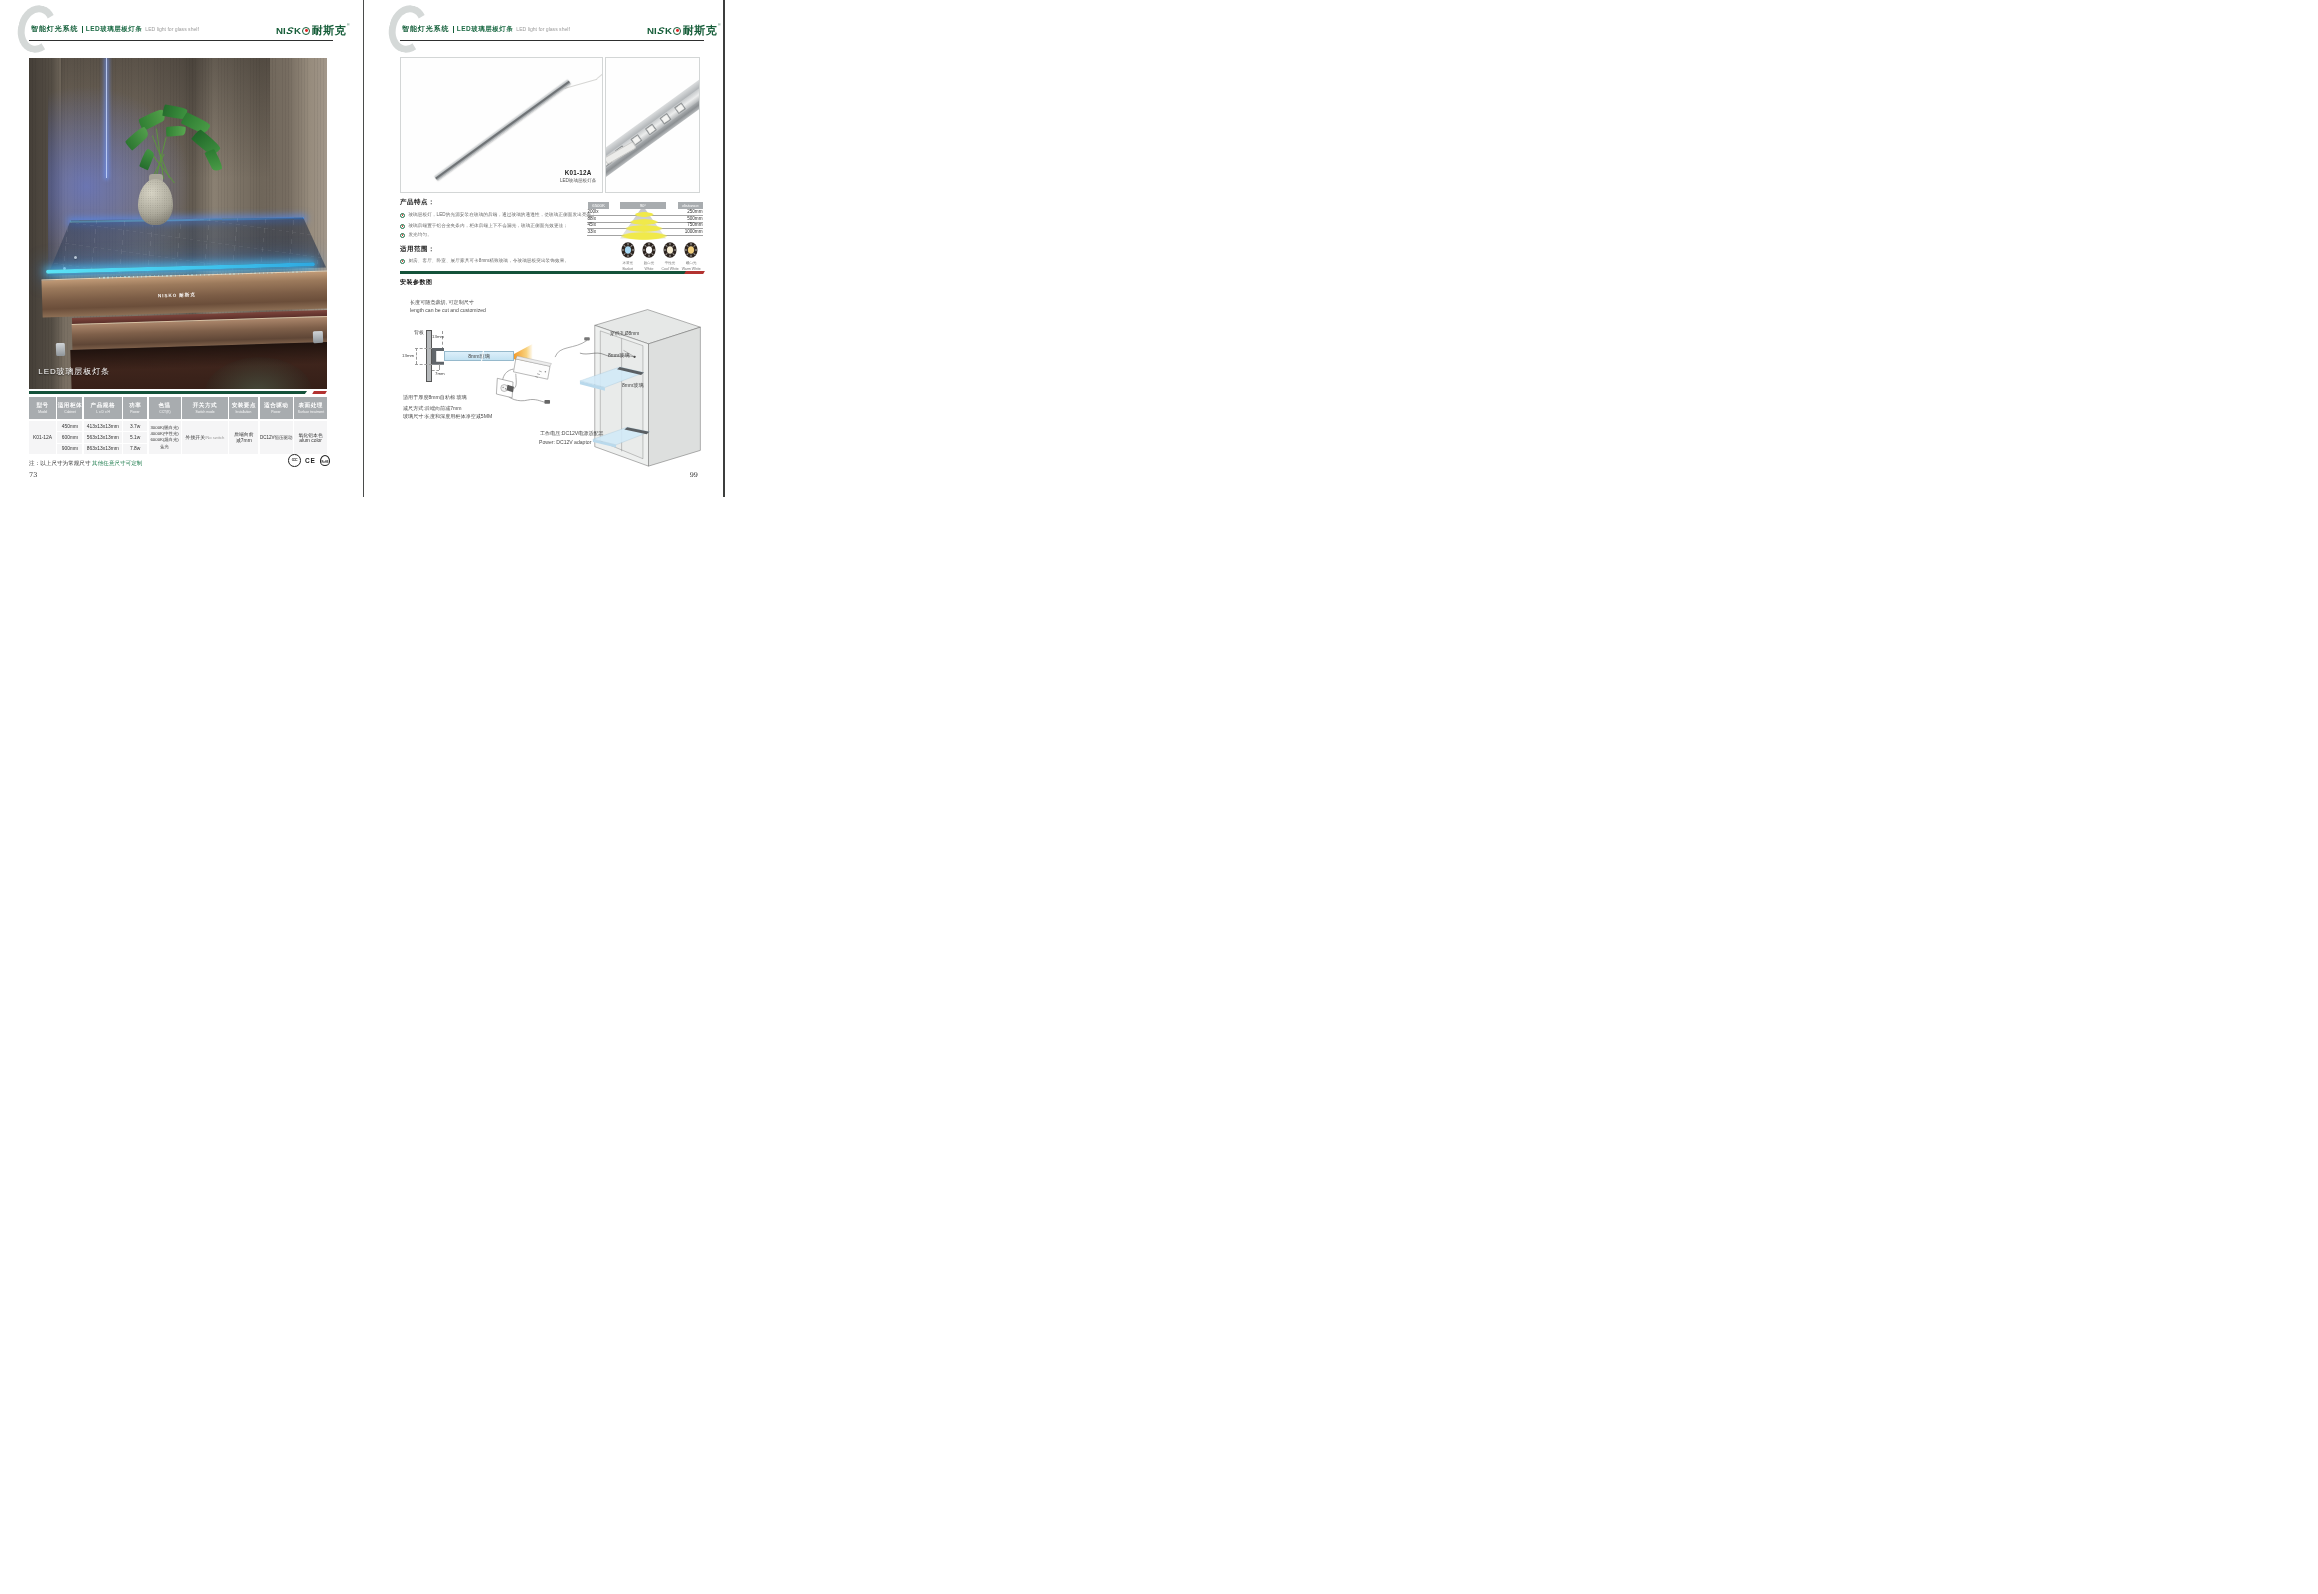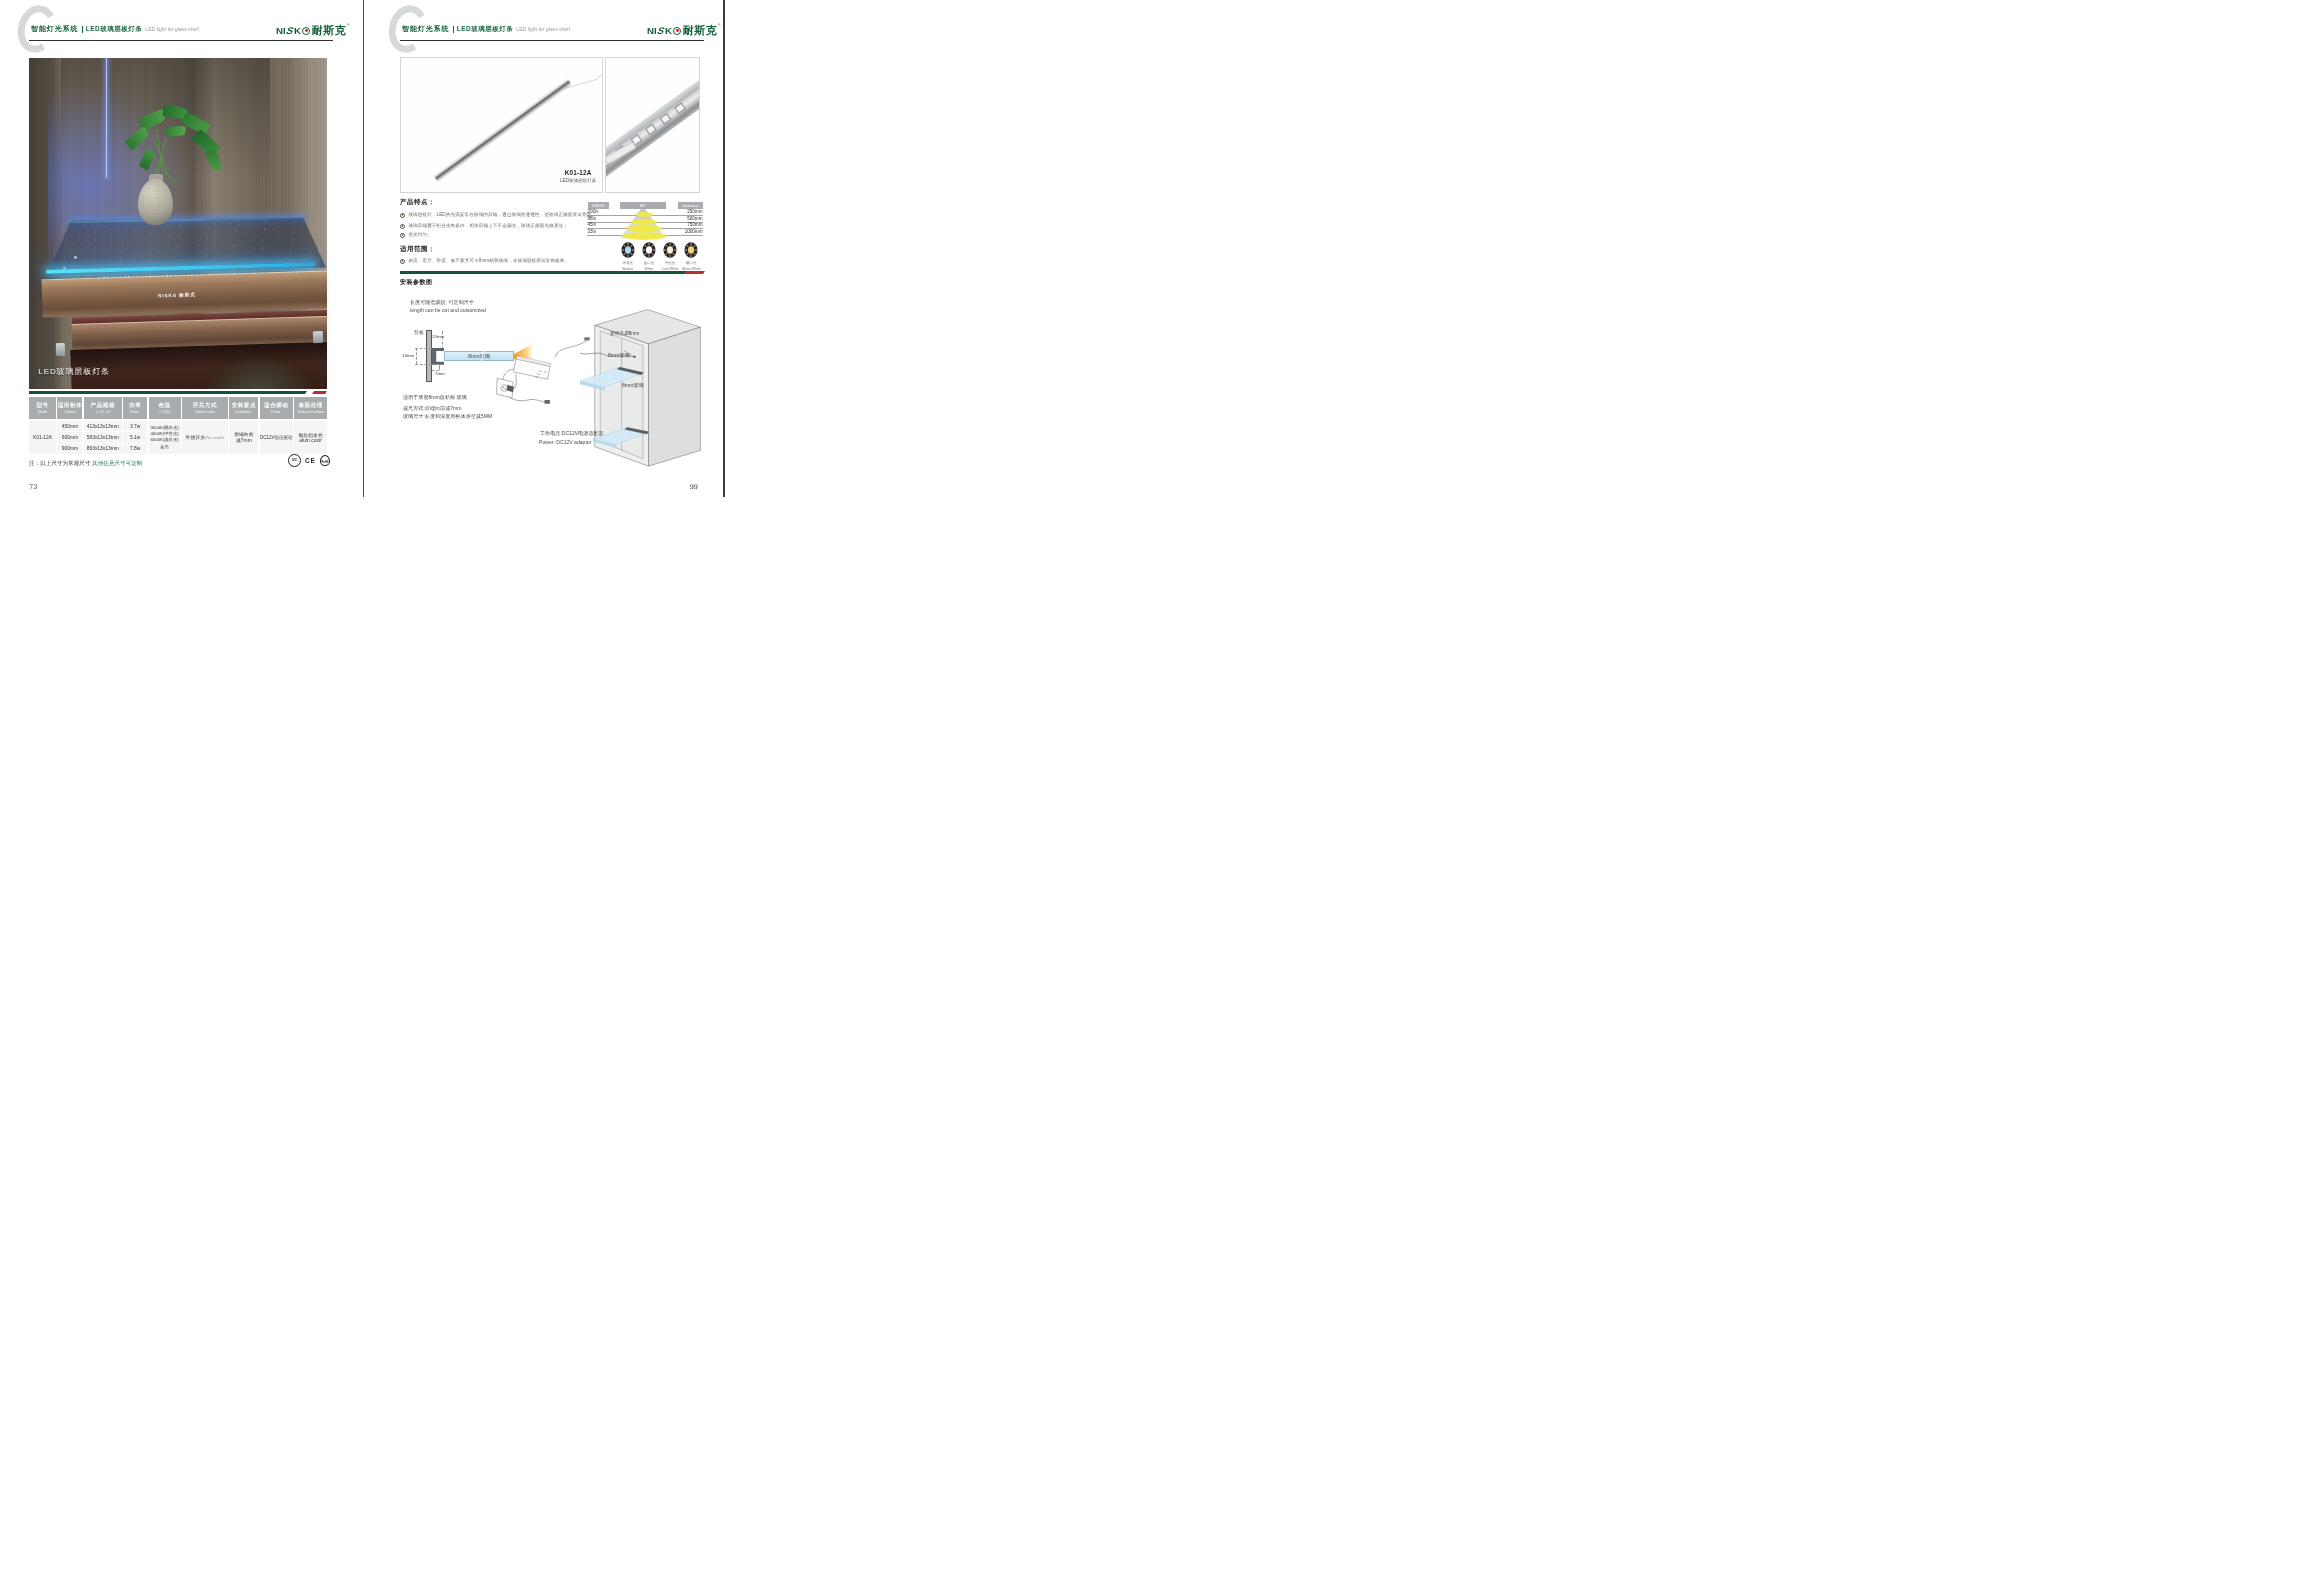--- a/index.html
+++ b/index.html
@@ -85,21 +85,21 @@
   .tcell .cn{font-size:5.6px;font-weight:bold;letter-spacing:0.5px;}
   .tcell .en{font-size:3.5px;opacity:.92;transform:scale(.95);}
   .bcol{height:33px;background:#f5f5f6;font-size:4.9px;color:#333;display:flex;flex-direction:column;text-align:center;}
   .bcol.center{justify-content:center;align-items:center;}
   .trow{flex:1;display:flex;align-items:center;justify-content:center;}
   .trow + .trow{border-top:0.9px solid #fff;}
   .cctline{font-size:4.3px;line-height:1.45;color:#333;}
   .swgray{color:#9a9a9a;font-size:4.2px;}
   .note-black{font-size:5.6px;color:#2e2e2e;}
   .note-green{font-size:5.6px;color:#1a7a4a;}
-  .pageno{font-family:"DejaVu Serif",serif;font-size:6.5px;color:#333;margin-top:12px;}
+  .pageno{font-family:"DejaVu Serif",serif;font-size:6.5px;color:#333;}
 
   
   .certs{display:flex;align-items:center;gap:4.2px;}
   .ccc{width:10.7px;height:10.7px;border:0.7px solid #222;border-radius:50%;display:flex;align-items:center;justify-content:center;
        font-size:3.2px;font-weight:bold;letter-spacing:-0.5px;color:#222;}
   .ce{font-size:6.5px;font-weight:bold;color:#222;letter-spacing:0.9px;}
   .rohs{width:10.2px;height:10.7px;border:0.6px solid #222;border-radius:50% 50% 50% 50%/60% 60% 40% 40%;
        display:flex;align-items:flex-end;justify-content:center;font-size:2.6px;font-weight:bold;color:#222;padding-bottom:0.5px;box-sizing:border-box;}
 
   

